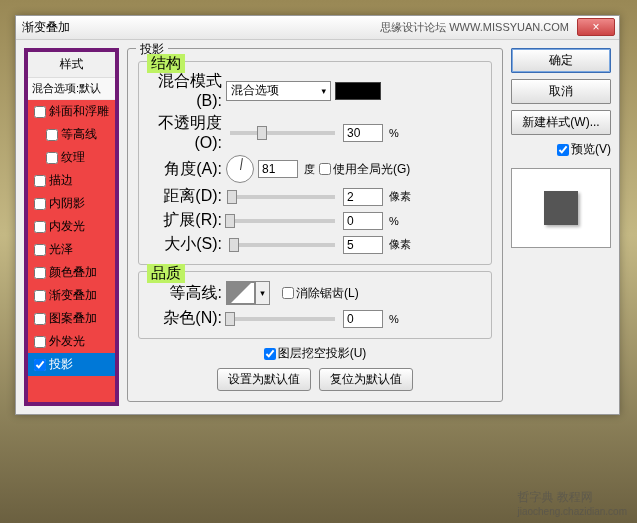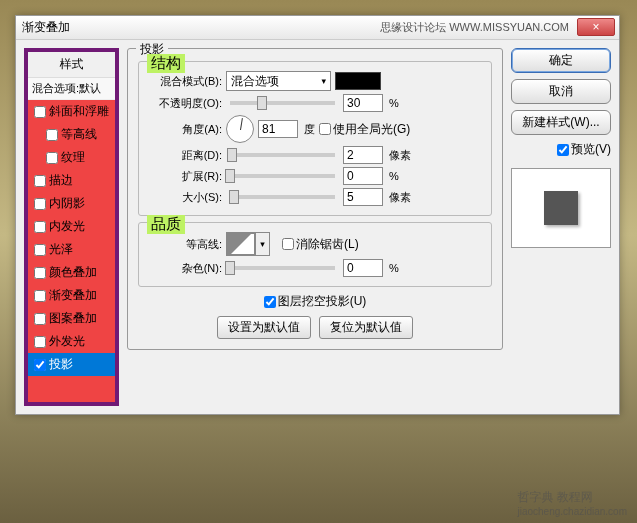--- a/index.html
+++ b/index.html
@@ -17,39 +17,39 @@
 .sidebar-item { padding: 3px 6px; display: flex; align-items: center; gap: 3px; }
 .sidebar-item.indent { padding-left: 18px; }
 .sidebar-item.selected { background: #0078d7; color: #fff; }
 .sidebar-item input[type=checkbox] { width: 12px; height: 12px; }
 .main { flex: 1; position: relative; }
 .fieldset { border: 1px solid #999; border-radius: 3px; padding: 8px 10px 10px; margin-bottom: 6px; position: relative; }
 .fieldset-label { position: absolute; top: -8px; left: 8px; background: #f0f0f0; padding: 0 4px; }
 .inner-fieldset { border: 1px solid #bbb; border-radius: 3px; padding: 6px 8px; margin-top: 4px; margin-bottom: 6px; position: relative; }
 .inner-fieldset-label { position: absolute; top: -8px; left: 8px; background: #bef264; padding: 0 4px; font-size: 15px; }
 .row { display: flex; align-items: center; margin: 3px 0; gap: 4px; }
-.row-label { width: 75px; text-align: right; font-size: 11px; }
+.row-label { width: 75px; text-align: right; font-size: 16px; }
 .dropdown { border: 1px solid #888; background: #fff; height: 20px; padding: 0 4px; width: 105px; display: flex; align-items: center; justify-content: space-between; }
 .dropdown::after { content: "▾"; font-size: 9px; }
 .color-swatch { width: 46px; height: 18px; background: #000; border: 1px solid #444; }
 .slider-track { width: 105px; height: 4px; background: #ccc; position: relative; margin: 0 4px; }
 .slider-thumb { position: absolute; top: -5px; width: 10px; height: 14px; background: #ddd; border: 1px solid #888; transform: translateX(-50%); }
 .num-input { width: 40px; height: 18px; border: 1px solid #888; background: #fff; padding: 0 3px; }
 .unit { font-size: 11px; margin-left: 2px; }
 .angle-dial { width: 28px; height: 28px; border: 1px solid #888; border-radius: 50%; background: #fff; position: relative; }
 .angle-dial::after { content: ""; position: absolute; width: 1px; height: 12px; background: #333; left: 50%; top: 2px; transform-origin: bottom; transform: rotate(9deg); }
 .contour-swatch { width: 28px; height: 22px; border: 1px solid #888; background: linear-gradient(135deg, #888 0%, #888 48%, #fff 52%, #fff 100%); }
 .contour-swatch-wrap { display:flex; align-items:center; border:1px solid #888; }
 .contour-arrow { width:14px; text-align:center; font-size:9px; background:#eee; height:22px; line-height:22px; border-left:1px solid #888; }
 .checkbox-label { display: flex; align-items: center; gap: 2px; font-size: 12px; }
 .checkbox-label input { width: 12px; height: 12px; }
 .btn-row { display: flex; gap: 8px; justify-content: center; margin-top: 6px; }
 .btn { border: 1px solid #888; background: linear-gradient(180deg,#fff,#e0e0e0); padding: 2px 10px; border-radius: 3px; min-width: 90px; text-align: center; }
 .right-panel { width: 100px; display: flex; flex-direction: column; gap: 6px; align-items: stretch; }
-.rbtn { border: 1px solid #888; background: linear-gradient(180deg,#fff,#e0e0e0); padding: 3px 4px; border-radius: 6px; text-align: center; }
+.rbtn { border: 1px solid #888; background: linear-gradient(180deg,#fff,#e0e0e0); padding: 3px 4px; border-radius: 1px; text-align: center; }
 .rbtn.primary { border: 1px solid #3a6db5; color: #000; box-shadow: 0 0 0 1px #7aa7e0 inset; }
 .preview-box { border: 1px solid #999; background: #fff; height: 80px; display: flex; align-items: center; justify-content: center; margin-top: 4px; }
 .preview-swatch { width: 34px; height: 34px; background: #555; box-shadow: 2px 2px 3px rgba(0,0,0,0.3); }
 .watermark { position: absolute; bottom: 6px; right: 10px; color: rgba(80,80,80,0.6); font-size: 13px; }
 .watermark small { display: block; font-size: 10px; text-align: right; }
 </style>
 </head>
 <body>
 <div class="outer-bg"></div>
 

